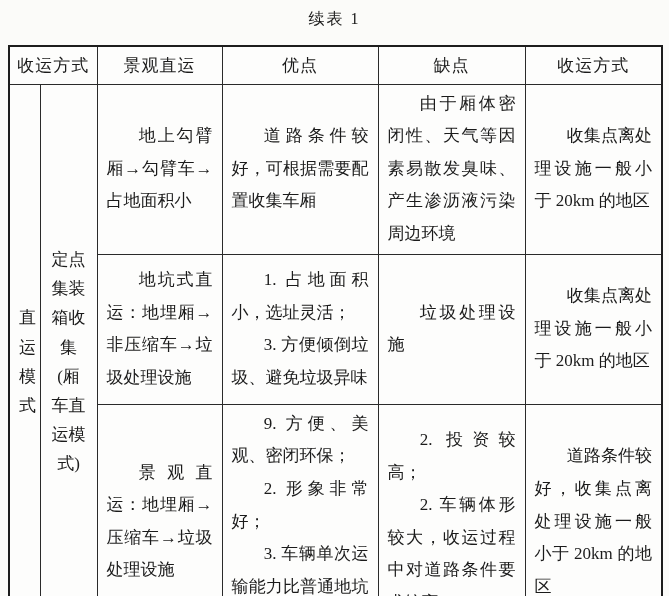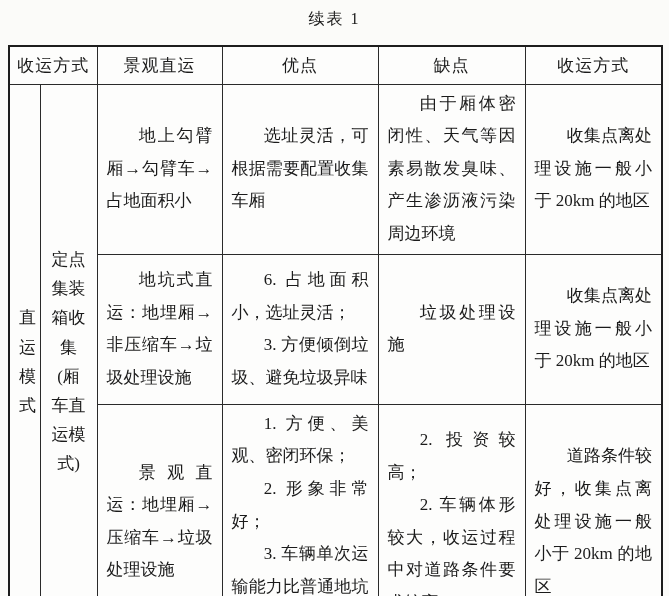--- a/index.html
+++ b/index.html
@@ -103,52 +103,52 @@
 集装
 箱收
 集(厢
 车直
 运模
 式)</td>
     <td>
       <p class="para">地上勾臂厢→勾臂车→占地面积小</p>
     </td>
     <td>
-      <p class="para">选址灵活，可根据需要配置收集车厢</p>
+      <p class="para">道路条件较好，可根据需要配置收集车厢</p>
     </td>
     <td>
       <p class="para">由于厢体密闭性、天气等因素易散发臭味、产生渗沥液污染周边环境</p>
     </td>
     <td>
       <p class="para">收集点离处理设施一般小于 20km 的地区</p>
     </td>
   </tr>
 
   <tr class="r2">
     <td>
       <p class="para">地坑式直运：地埋厢→非压缩车→垃圾处理设施</p>
     </td>
     <td>
-      <p class="para">6. 占地面积小，选址灵活；</p>
+      <p class="para">1. 占地面积小，选址灵活；</p>
       <p class="para">3. 方便倾倒垃圾、避免垃圾异味</p>
     </td>
     <td>
       <p class="para">垃圾处理设施</p>
     </td>
     <td>
       <p class="para">收集点离处理设施一般小于 20km 的地区</p>
     </td>
   </tr>
 
   <tr class="r3">
     <td>
       <p class="para">景观直运：地埋厢→压缩车→垃圾处理设施</p>
     </td>
     <td>
-      <p class="para">1. 方便、美观、密闭环保；</p>
+      <p class="para">9. 方便、美观、密闭环保；</p>
       <p class="para">2. 形象非常好；</p>
       <p class="para">3. 车辆单次运输能力比普通地坑式收集站高</p>
     </td>
     <td>
       <p class="para">2. 投资较高；</p>
       <p class="para">2. 车辆体形较大，收运过程中对道路条件要求较高</p>
     </td>
     <td>
       <p class="para">道路条件较好，收集点离处理设施一般小于 20km 的地区</p>
     </td>

